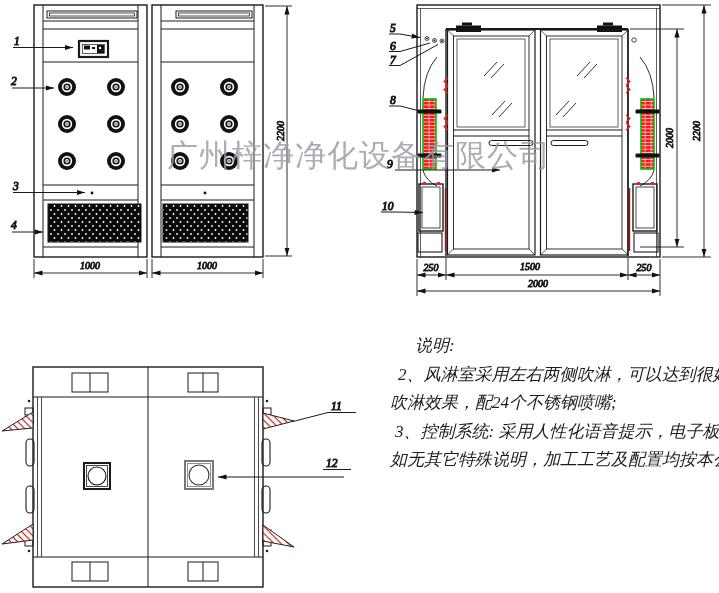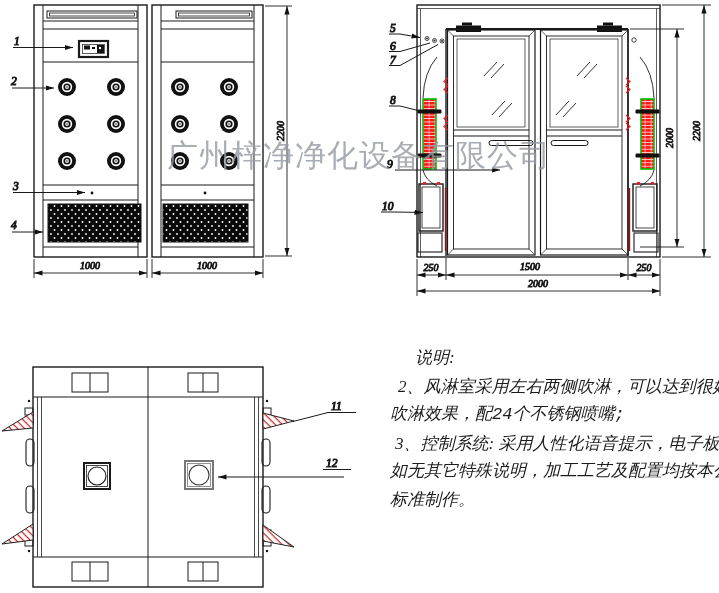--- a/index.html
+++ b/index.html
@@ -4,25 +4,25 @@
 <style>
   html,body{margin:0;padding:0;background:#fff;}
   #stage{position:relative;width:719px;height:593px;background:#fff;overflow:hidden;
          font-family:"Liberation Serif",serif;}
   svg{position:absolute;left:0;top:0;}
   .dim-text{font:italic 10px "Liberation Serif",serif;fill:#111;}
   .callout-text{font:italic 11.5px "Liberation Serif",serif;fill:#111;}
   #watermark{position:absolute;left:167px;top:135px;font-size:31px;letter-spacing:1px;
              white-space:nowrap;color:rgba(147,153,161,0.8);font-family:"Liberation Serif",serif;
              pointer-events:none;}
-  #notes{position:absolute;left:388px;top:344px;width:330px;font-size:17px;color:#1c1c1c;
+  #notes{position:absolute;left:388px;top:332px;width:330px;font-size:17px;color:#1c1c1c;
          font-style:italic;font-family:"Liberation Serif",serif;}
   .note-line{line-height:28.5px;height:28.5px;white-space:nowrap;}
   .ind27{padding-left:27px;} .ind10{padding-left:10px;} .ind22{padding-left:22px;}
-  .ind7{padding-left:7px;} .ind2{padding-left:2px;font-family:Liberation Mono, monospace;}
+  .ind7{padding-left:7px;} .ind2{padding-left:2px;}
 </style>
 </head>
 <body>
 
 <div id="stage">
 <svg width="719" height="593" viewBox="0 0 719 593">
   <defs>
     <marker id="arr" markerWidth="10" markerHeight="8" refX="8.5" refY="3" orient="auto-start-reverse" markerUnits="userSpaceOnUse">
       <path d="M0,0.4 L8.5,3 L0,5.6 Z" fill="#111"></path>
     </marker>
@@ -356,15 +356,14 @@
 </svg>
 
   <div id="watermark">广州梓净净化设备有限公司</div>
 
   <div id="notes">
     <div class="note-line ind27">说明:</div>
     <div class="note-line ind10">2、风淋室采用左右两侧吹淋，可以达到很好的</div>
     <div class="note-line ind2">吹淋效果，配24个不锈钢喷嘴;</div>
     <div class="note-line ind7">3、控制系统: 采用人性化语音提示，电子板自动控制;</div>
     <div class="note-line ind2">如无其它特殊说明，加工工艺及配置均按本公司</div>
-    <div class="note-line ind2">标准制作。</div>
   </div>
 </div>
 
 </body></html>

